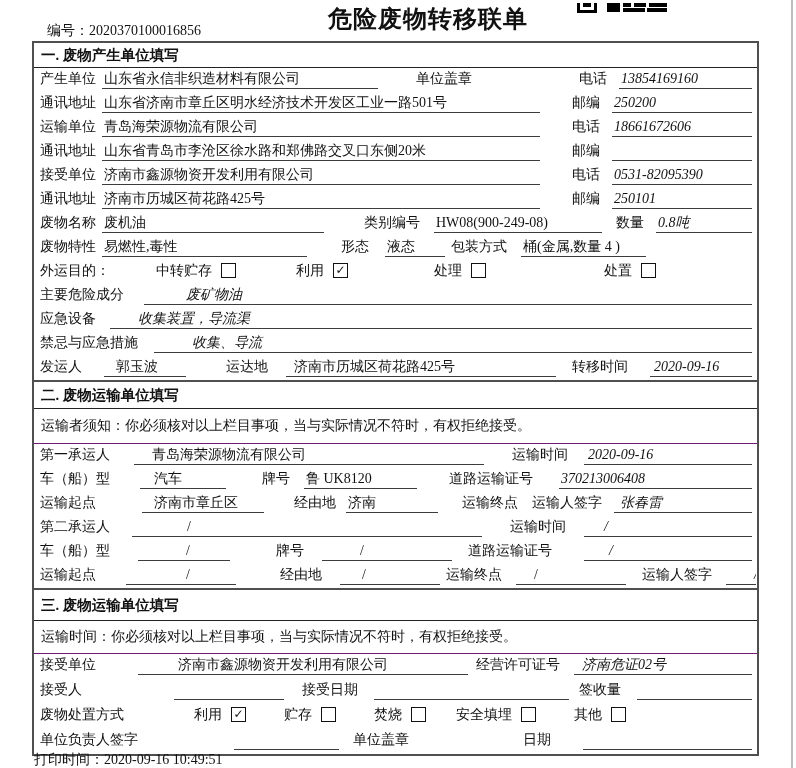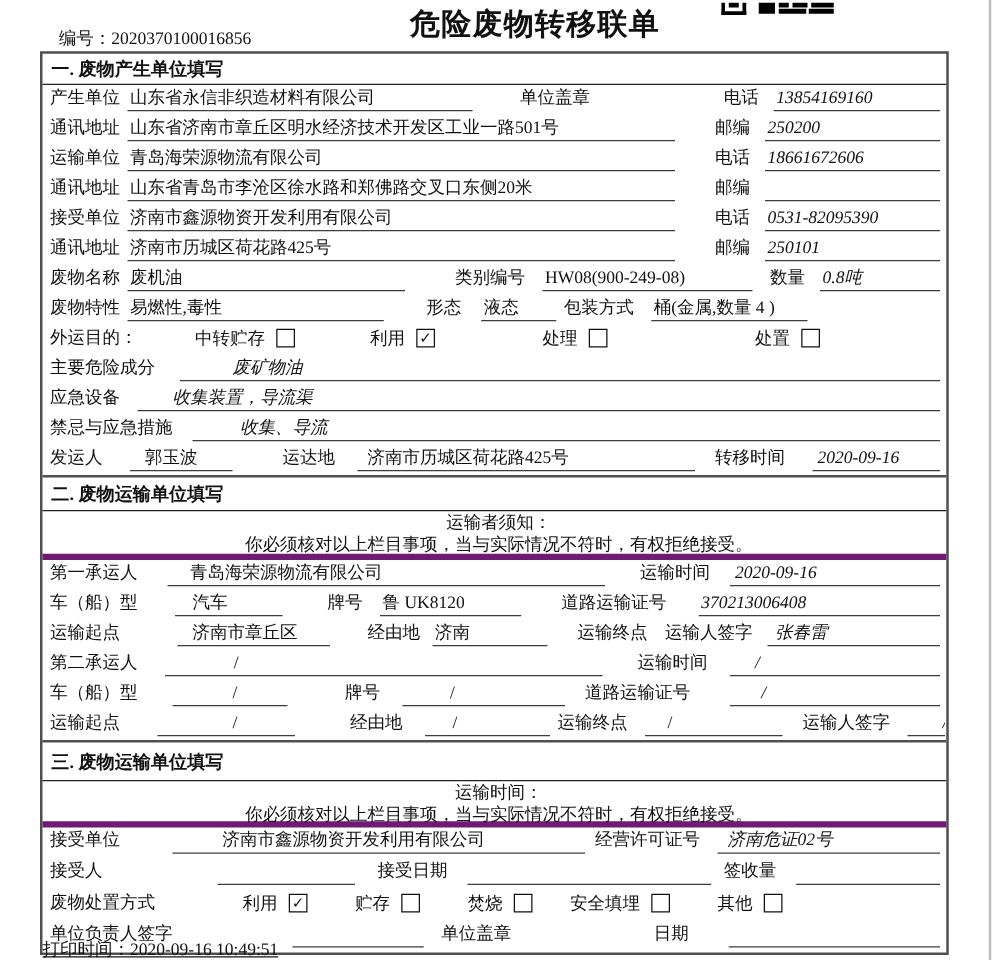--- a/index.html
+++ b/index.html
@@ -6,32 +6,32 @@
   body{background:#ffffff;font-family:"Liberation Serif","DejaVu Serif",serif;color:#111;}
   .page{position:relative;width:796px;height:768px;background:#fff;overflow:hidden;}
   .edge{position:absolute;left:791px;top:0;width:2px;height:768px;background:#bdbdbd;}
   .no{position:absolute;left:35px;top:22px;font-size:14px;white-space:nowrap;margin-left:12px;}
   .title{position:absolute;left:328px;top:3px;font-size:24px;font-weight:bold;letter-spacing:1px;white-space:nowrap;}
   .qr{position:absolute;left:577px;top:0;}
   .form{position:absolute;left:32px;top:41px;width:723px;border:2px solid #4f4f4f;background:#fff;box-sizing:content-box;}
   .sec + .sec{border-top:2px solid #4f4f4f;}
   .sec-h{font-weight:bold;font-size:14.5px;display:flex;align-items:center;border-bottom:1px solid #222;padding-left:7px;}
   .sh1{height:24px;} .sh2{height:26px;} .sh3{height:30px;}
-  .notice{display:flex;align-items:center;border-bottom:5px solid #701a75;padding-left:7px;font-size:14px;white-space:nowrap;flex-direction:column;}
+  .notice{display:flex;align-items:center;border-bottom:1px solid #701a75;padding-left:7px;font-size:14px;white-space:nowrap;}
   .n2{height:34px;} .n3{height:32px;}
   .row{display:flex;height:24px;padding:0 5px 0 6px;font-size:14px;}
   .r25{height:25px;}
   .l,.v{flex:0 0 auto;height:21px;line-height:21px;white-space:nowrap;margin-bottom:1px;box-sizing:border-box;}
   .v{border-bottom:1px solid #3c3c3c;padding:0 2px;overflow:hidden;}
   .vf{flex:1 1 auto;font-style:italic;}
   .cbw{display:flex;align-items:center;height:21px;margin-bottom:2px;flex:0 0 auto;}
   .cbl{white-space:nowrap;}
   .cb{display:inline-block;width:13px;height:13px;border:1px solid #111;margin-left:9px;text-align:center;line-height:12px;font-size:12px;font-family:"DejaVu Sans",sans-serif;}
   .mk{display:block;height:13px;line-height:13px;}
-  .print{position:absolute;left:34px;top:751px;font-size:14px;white-space:nowrap;text-decoration:underline;}
+  .print{position:absolute;left:34px;top:751px;font-size:14px;white-space:nowrap;}
 </style>
 </head>
 <body>
 
 <div class="page">
 
   <div class="no">
     <span>编号：</span><span>2020370100016856</span>
   </div>
 

